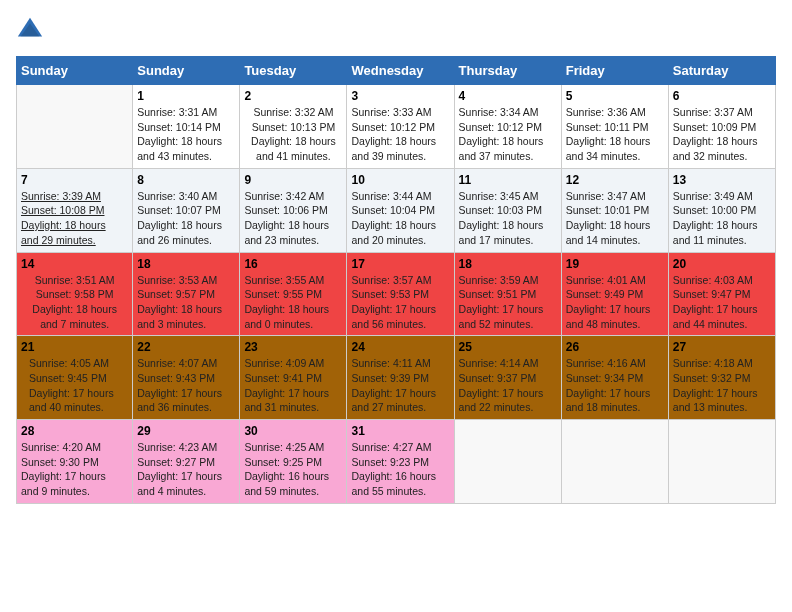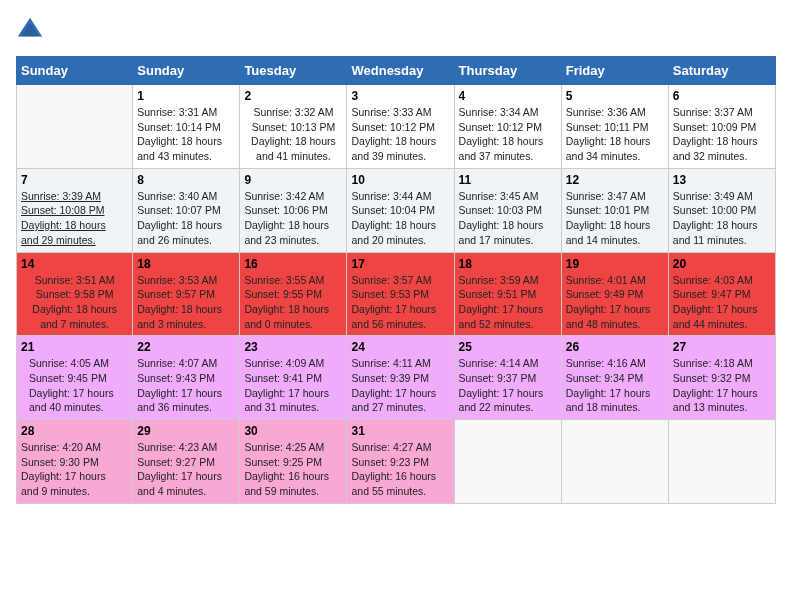--- a/index.html
+++ b/index.html
@@ -263,21 +263,21 @@
 and 48 minutes.</div>
         </td>
         <td>
           <div class="day-number">20</div>
           <div class="day-info" style="white-space: pre-line;">Sunrise: 4:03 AM
 Sunset: 9:47 PM
 Daylight: 17 hours
 and 44 minutes.</div>
         </td>
       </tr>
-      <tr style="background-color: #f0abfc;">
+      <tr style="background-color: #a16207;">
         <td>
           <div class="day-number">21</div>
           <div class="day-info" style="white-space: pre-line; margin-left: 8px;">Sunrise: 4:05 AM
 Sunset: 9:45 PM
 Daylight: 17 hours
 and 40 minutes.</div>
         </td>
         <td>
           <div class="day-number">22</div>
           <div class="day-info" style="white-space: pre-line;">Sunrise: 4:07 AM

